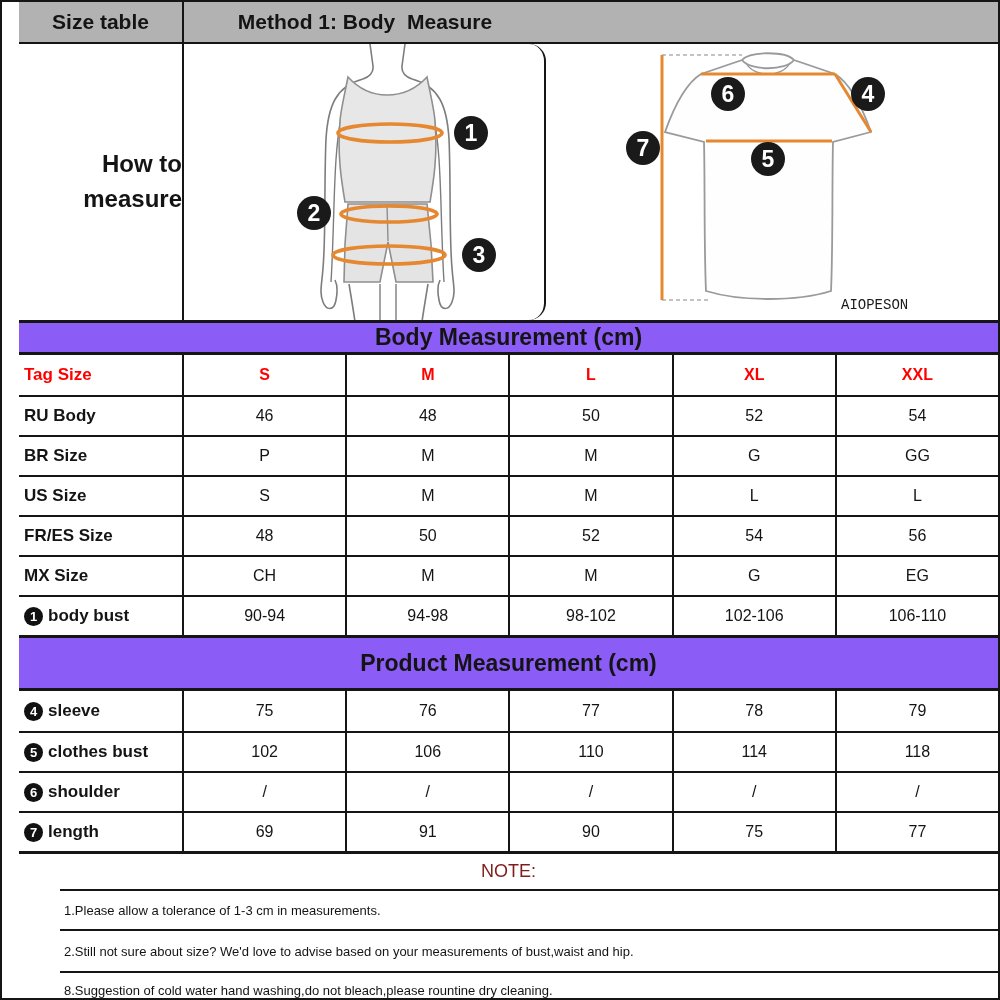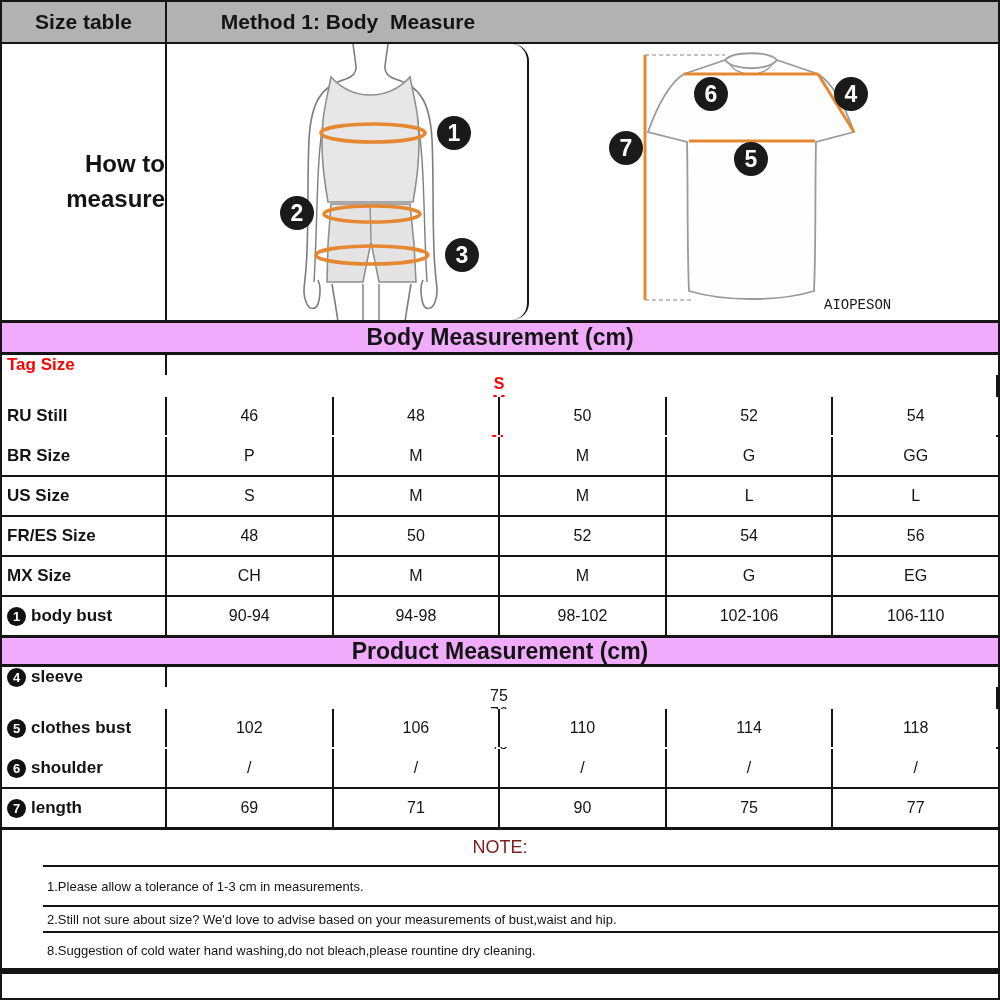--- a/index.html
+++ b/index.html
@@ -1,20 +1,20 @@
 <!DOCTYPE html>
 <html><head>
 <meta charset="utf-8">
 <style>
   * { margin:0; padding:0; box-sizing:border-box; }
   html,body { background:#ffffff; }
   body { font-family:"Liberation Sans", sans-serif; color:#141414; }
   .sheet {
     position:relative; width:1000px; height:1000px;
-    border:2px solid #151515; background:#ffffff; overflow:hidden;
+    border:2px solid #151515; background:#ffffff; overflow:hidden;padding-left:17px;
   }
   .row { display:flex; width:100%; }
   .bt2 { border-top:2px solid #151515; }
   .bt3 { border-top:3px solid #151515; }
   .bb3 { border-bottom:3px solid #151515; }
 
   
   .r-top { height:40px; background:#b2b2b2; }
   .hdr-cell {
     display:flex; align-items:center; justify-content:center;
@@ -36,28 +36,28 @@
   .illus-cell:last-child { border-right:none; }
   .how-to {
     display:flex; flex-direction:column; align-items:flex-end; justify-content:center;
     font-weight:bold; font-size:24px; line-height:1.45;
   }
   svg { display:block; }
 
   
   .sec-hdr {
     display:flex; align-items:center; justify-content:center;
-    background:#f0abfc; font-weight:bold; font-size:23px;
+    background:#8b5cf6; font-weight:bold; font-size:23px;
   }
   .sec1 { height:35px; }
-  .sec2 { height:32px;text-align:right; }
+  .sec2 { height:56px;text-align:right; }
 
   
   .t-row { height:40px; }
-  .t-row.no-bt { border-top:0;flex-direction:column; }
+  .t-row.no-bt { border-top:0; }
   .lbl-cell {
     width:165px; display:flex; align-items:center;
     padding-left:5px; font-weight:bold; font-size:17px;
     border-right:2px solid #151515; background:#fff;
   }
   .val-cell {
     flex:1; display:flex; align-items:center; justify-content:center;
     font-size:16px; border-right:2px solid #151515; background:#fff;
   }
   .val-cell:last-child { border-right:none; }
@@ -67,21 +67,21 @@
     display:inline-flex; align-items:center; justify-content:center;
     width:19px; height:19px; border-radius:50%; background:#111; color:#fff;
     font-size:13px; font-weight:bold; margin-right:5px; flex:0 0 auto;
   }
   .badge:empty { display:none; }
 
   
   .note-hdr { height:38px; display:flex; align-items:center; justify-content:center;
     color:#7f1d1d; font-size:18px; }
   .note-row { display:flex; align-items:center; padding-left:4px; font-size:13px;margin-left:41px; }
-  .n1 { height:40px; } .n2 { height:26px; } .n3 { height:37px; }
+  .n1 { height:40px; } .n2 { height:42px; } .n3 { height:37px; }
   .bottom-bar { height:6px; background:#151515; width:100%; }
 </style>
 </head>
 <body>
 
 <div class="sheet">
 
   <div class="row r-top">
     <div class="hdr-cell c-w1">Size table</div>
     <div class="hdr-cell c-w2">Method 1: Body  Measure</div>
@@ -178,21 +178,21 @@
     <div class="lbl-cell">Tag Size</div>
     <div class="val-cell">S</div>
     <div class="val-cell">M</div>
     <div class="val-cell">L</div>
     <div class="val-cell">XL</div>
     <div class="val-cell">XXL</div>
   </div>
 
   <div class="row t-row bt2">
     <div class="lbl-cell">
-        <span>RU Still</span>
+        <span>RU Body</span>
       </div>
     <div class="val-cell">46</div>
     <div class="val-cell">48</div>
     <div class="val-cell">50</div>
     <div class="val-cell">52</div>
     <div class="val-cell">54</div>
   </div>
 
   <div class="row t-row bt2">
     <div class="lbl-cell">
@@ -287,21 +287,21 @@
     <div class="val-cell">/</div>
     <div class="val-cell">/</div>
   </div>
 
   <div class="row t-row bt2">
     <div class="lbl-cell">
         <span class="badge">7</span>
         <span>length</span>
       </div>
     <div class="val-cell">69</div>
-    <div class="val-cell">71</div>
+    <div class="val-cell">91</div>
     <div class="val-cell">90</div>
     <div class="val-cell">75</div>
     <div class="val-cell">77</div>
   </div>
 
   <div class="note-hdr bt3">NOTE:</div>
   <div class="note-row n1 bt2">1.Please allow a tolerance of 1-3 cm in measurements.</div>
   <div class="note-row n2 bt2">2.Still not sure about size? We'd love to advise based on your measurements of bust,waist and hip.</div>
   <div class="note-row n3 bt2">8.Suggestion of cold water hand washing,do not bleach,please rountine dry cleaning.</div>
   <div class="bottom-bar"></div>

